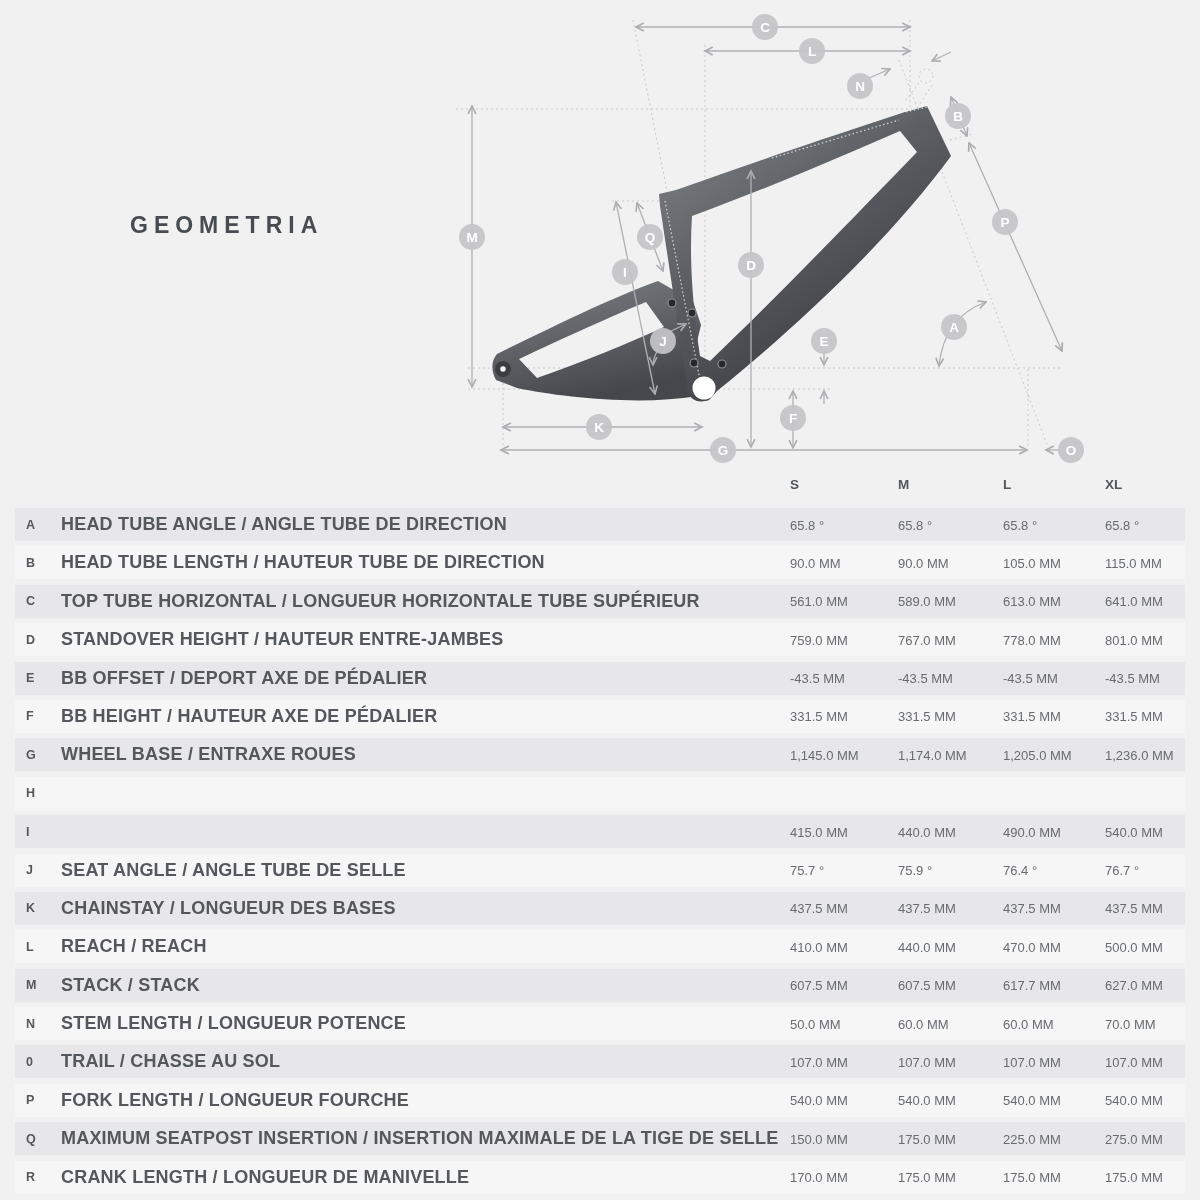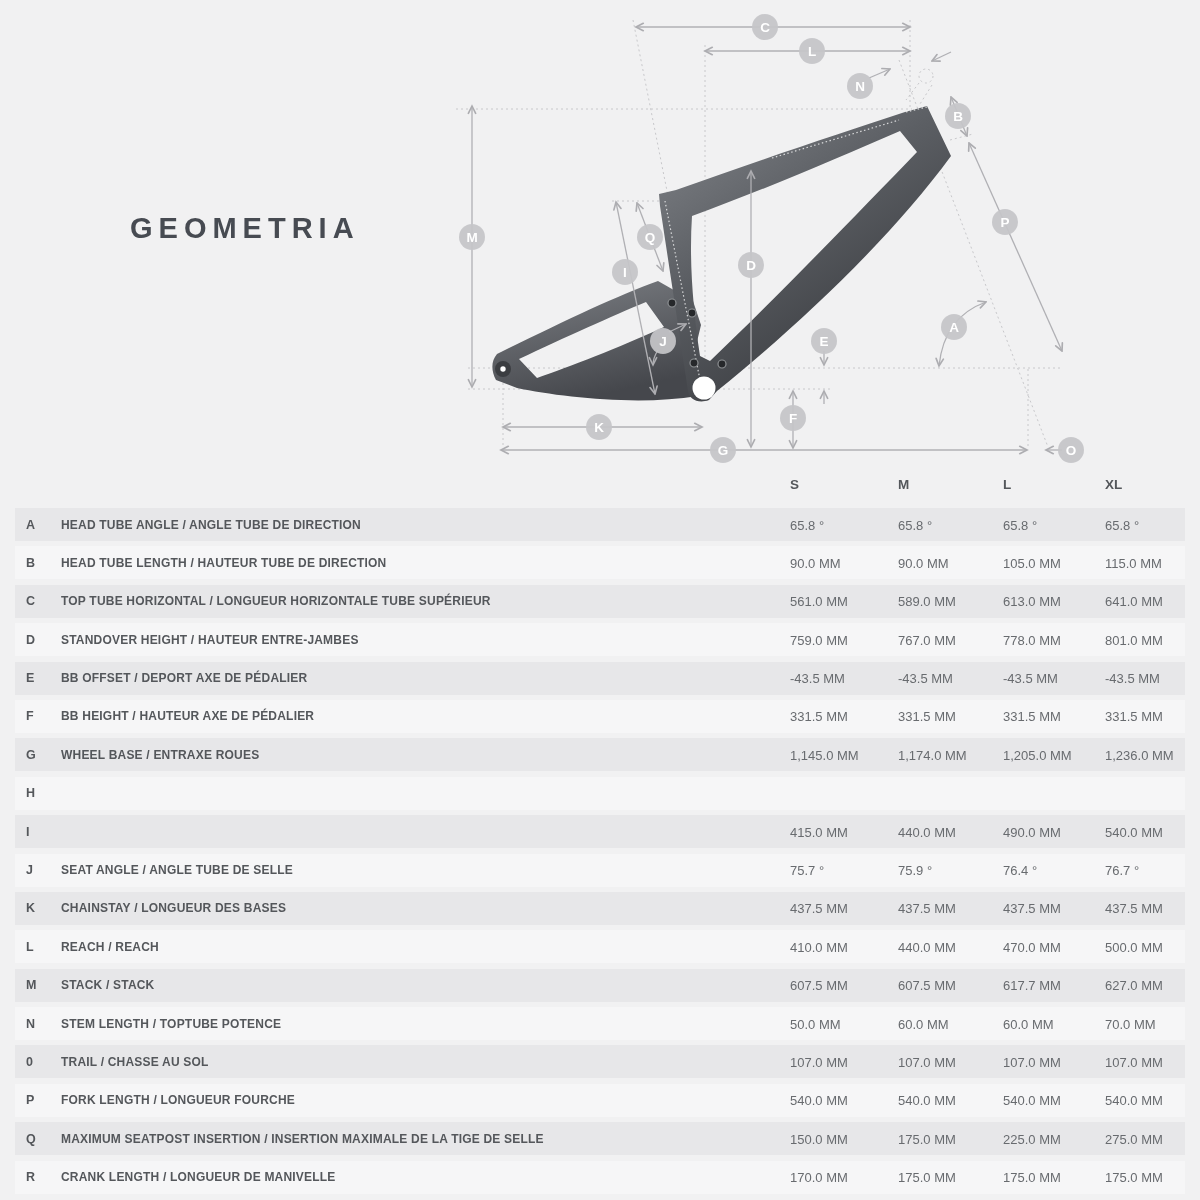--- a/index.html
+++ b/index.html
@@ -1,35 +1,35 @@
 <!DOCTYPE html>
 <html><head>
 <meta charset="utf-8">
 <style>
   html,body{margin:0;padding:0;background:#f1f1f2}
   .page{position:relative;width:1200px;height:1200px;background:#f1f1f2;overflow:hidden;
         font-family:"Liberation Sans",sans-serif}
-  .title{position:absolute;left:130px;top:212px;font-size:29px;font-weight:700;
+  .title{position:absolute;left:130px;top:212px;font-size:23px;font-weight:700;
          letter-spacing:6px;color:#474b52}
   .diagram{position:absolute;left:0;top:0}
   .dim{stroke:#b0b0b4;stroke-width:1.3;fill:none}
   .dot{stroke:#c8c8cb;stroke-width:1;stroke-dasharray:2 3;fill:none}
   .wdot{stroke:#ffffff;stroke-opacity:.75;stroke-width:1.2;stroke-dasharray:1.5 2.5;fill:none}
   .mk circle{fill:#c5c5c8;fill-opacity:.93}
   .mk text{fill:#fff;font-size:13.5px;font-weight:700;text-anchor:middle;
            font-family:"Liberation Sans",sans-serif}
   .geo-table{position:absolute;left:15px;top:470px;width:1170px}
   .thead{position:relative;height:38px}
   .thead span{position:absolute;top:7px;font-size:13.5px;font-weight:700;color:#54575b}
   .rows .row{position:relative;height:33px;margin-bottom:5.4px;display:flex;align-items:center}
   .rows .row:nth-child(odd){background:#e7e7e9}
   .rows .row:nth-child(even){background:#f6f6f7}
   .cell{white-space:nowrap}
   .letter{width:35px;padding-left:11px;font-size:12.5px;font-weight:700;color:#54575b;flex:none}
-  .label{font-size:12px;font-weight:700;color:#54575b;letter-spacing:.2px}
+  .label{font-size:18px;font-weight:700;color:#54575b;letter-spacing:.2px}
   .val{position:absolute;top:50%;transform:translateY(-50%);font-size:13px;color:#686b6f}
   .v0,.h0{left:775px}.v1,.h1{left:883px}.v2,.h2{left:988px}.v3,.h3{left:1090px}
 </style>
 </head>
 <body>
 
 <div class="page">
 
   <div class="title">GEOMETRIA</div>
 
@@ -283,21 +283,21 @@
         <div class="row">
       <span class="cell letter">M</span>
       <span class="cell label">STACK / STACK</span>
       <span class="cell val v0">607.5 MM</span>
       <span class="cell val v1">607.5 MM</span>
       <span class="cell val v2">617.7 MM</span>
       <span class="cell val v3">627.0 MM</span>
     </div>
         <div class="row">
       <span class="cell letter">N</span>
-      <span class="cell label">STEM LENGTH / TOPTUBE POTENCE</span>
+      <span class="cell label">STEM LENGTH / LONGUEUR POTENCE</span>
       <span class="cell val v0">50.0 MM</span>
       <span class="cell val v1">60.0 MM</span>
       <span class="cell val v2">60.0 MM</span>
       <span class="cell val v3">70.0 MM</span>
     </div>
         <div class="row">
       <span class="cell letter">0</span>
       <span class="cell label">TRAIL / CHASSE AU SOL</span>
       <span class="cell val v0">107.0 MM</span>
       <span class="cell val v1">107.0 MM</span>

